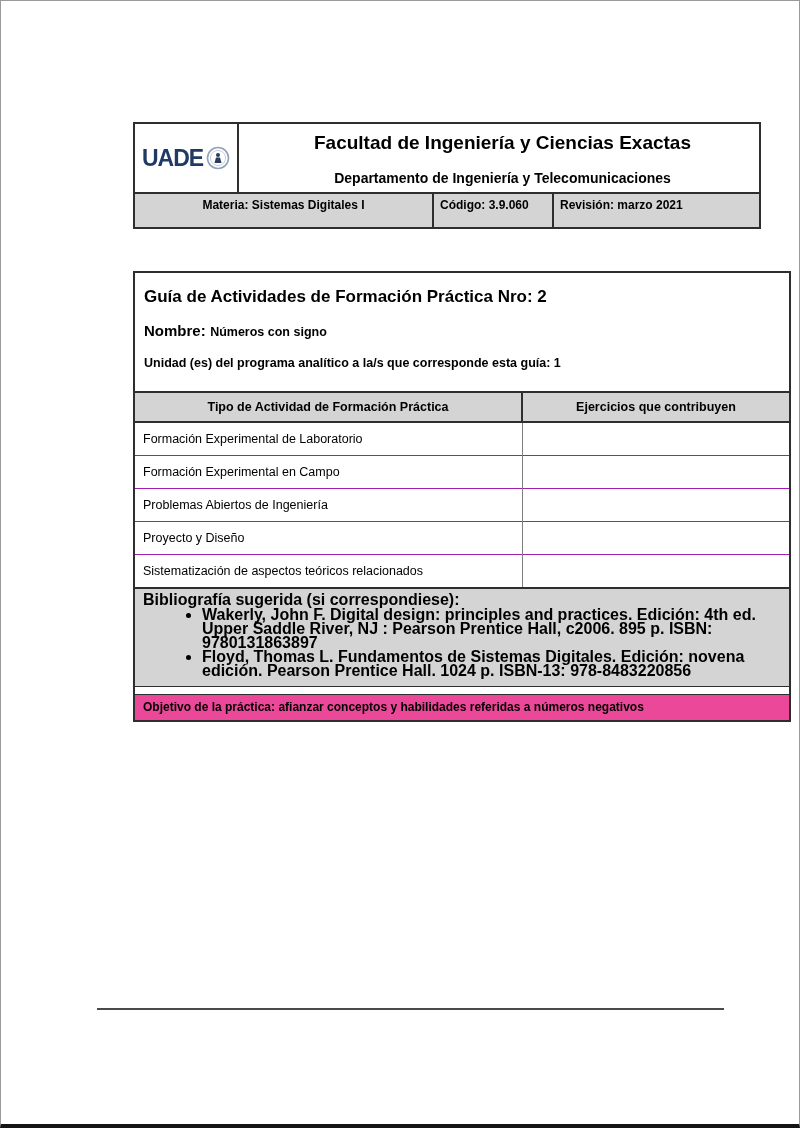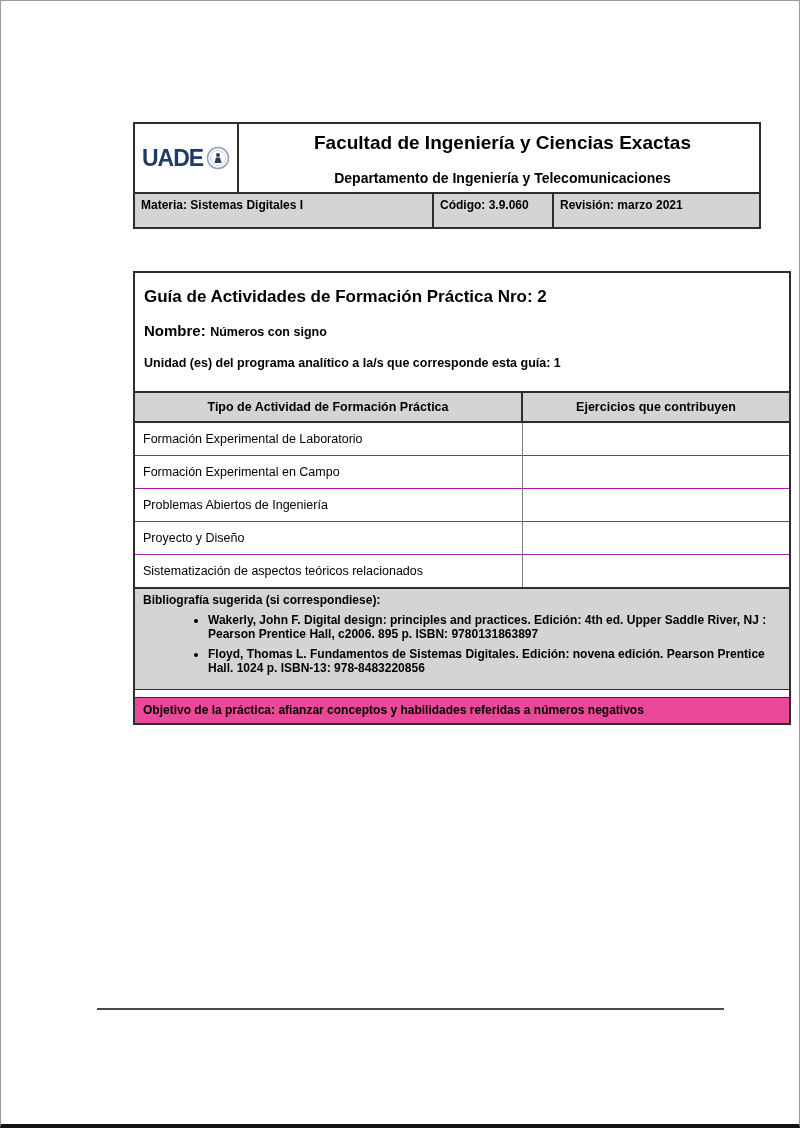--- a/index.html
+++ b/index.html
@@ -33,21 +33,21 @@
     color:#203a66;font-family:"Liberation Sans", sans-serif;
   }
   .title-cell{flex:1;text-align:center;display:flex;flex-direction:column;justify-content:space-between;padding:9px 0 6px;margin-left:7px;}
   .faculty-title{font-size:19px;font-weight:bold;line-height:20px;}
   .dept-title{font-size:14px;font-weight:bold;line-height:16px;}
   .doc-header .row2{
     display:flex;background:#d4d4d4;border-top:2px solid #2e2e2e;height:33px;
     font-size:12px;font-weight:bold;
   }
   .row2 .cell{box-sizing:border-box;padding:4px 6px;}
-  .cell-materia{width:299px;border-right:2px solid #2e2e2e;}
+  .cell-materia{width:299px;border-right:2px solid #2e2e2e;text-align:center;}
   .cell-codigo{width:120px;border-right:2px solid #2e2e2e;}
   .cell-revision{flex:1;}
 
   
   .guide-box{
     position:absolute;left:132px;top:270px;width:658px;
     box-sizing:border-box;border:2px solid #2e2e2e;background:#fff;
   }
   .intro{padding:12px 9px 20px 9px;}
   .guide-title{font-size:17px;font-weight:bold;margin:2px 0 0 0;line-height:20px;}
@@ -69,25 +69,25 @@
   table.activity td{
     height:28px;padding:2px 4px 2px 8px;
     border-top:1px solid #a21caf;
     font-weight:normal;vertical-align:middle;
   }
   table.activity tr td:first-child{border-right:1px solid #7f7f7f;}
   table.activity tbody tr:first-child td{border-top:none;}
 
   .biblio{
     background:#d4d4d4;border-top:2px solid #2e2e2e;border-bottom:1px solid #2e2e2e;
-    padding:4px 10px 8px 8px;font-size:12px;font-weight:bold;line-height:14px;
+    padding:4px 10px 8px 8px;font-size:16px;font-weight:bold;line-height:14px;
   }
   .biblio-title{margin:0 0 1px 0;}
   .biblio ul{margin:0;padding:0 0 0 59px;}
-  .biblio li{margin:6px;padding:0;list-style:disc;}
+  .biblio li{margin:0;padding:0;list-style:disc;}
   .white-gap{height:7px;background:#fff;}
   .objetivo{
     background:#ec4899;border-top:1px solid #2e2e2e;
     padding:5px 8px 6px 8px;font-size:12px;font-weight:bold;line-height:14px;
   }
 
   
   .footer-rule{
     position:absolute;left:96px;top:1007px;width:627px;height:0;
     border-top:2px solid #4a4a4a;

